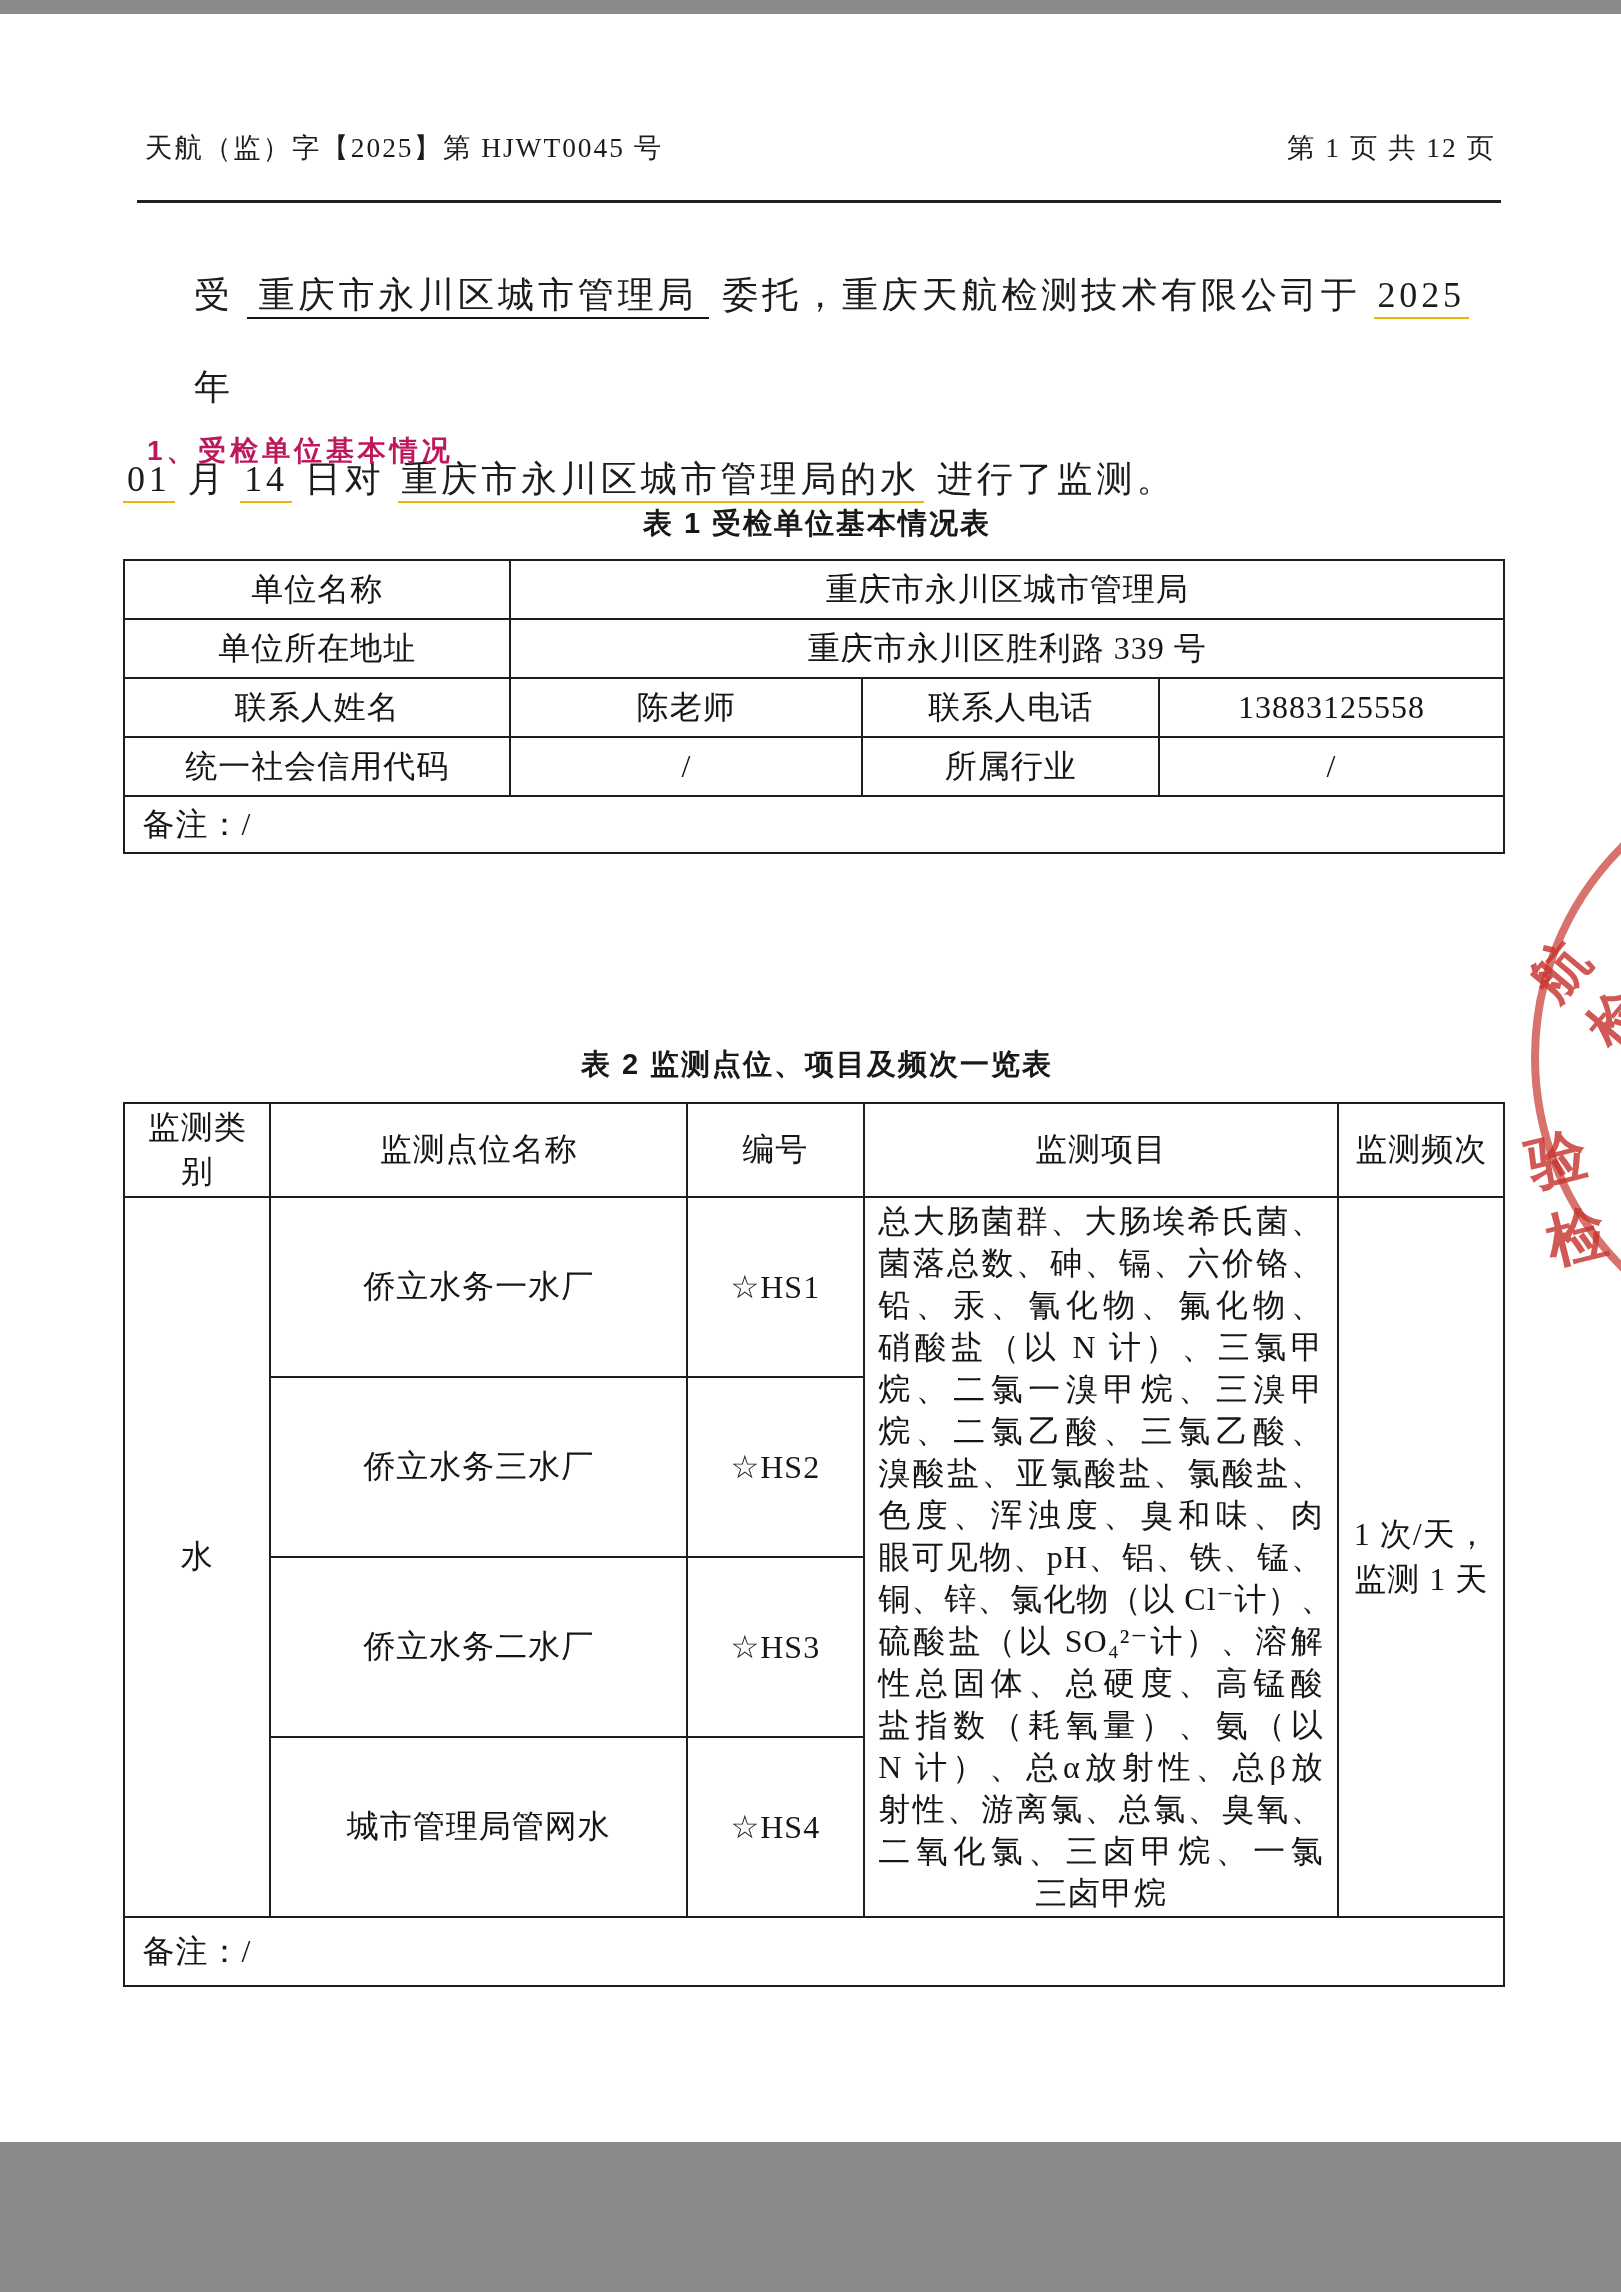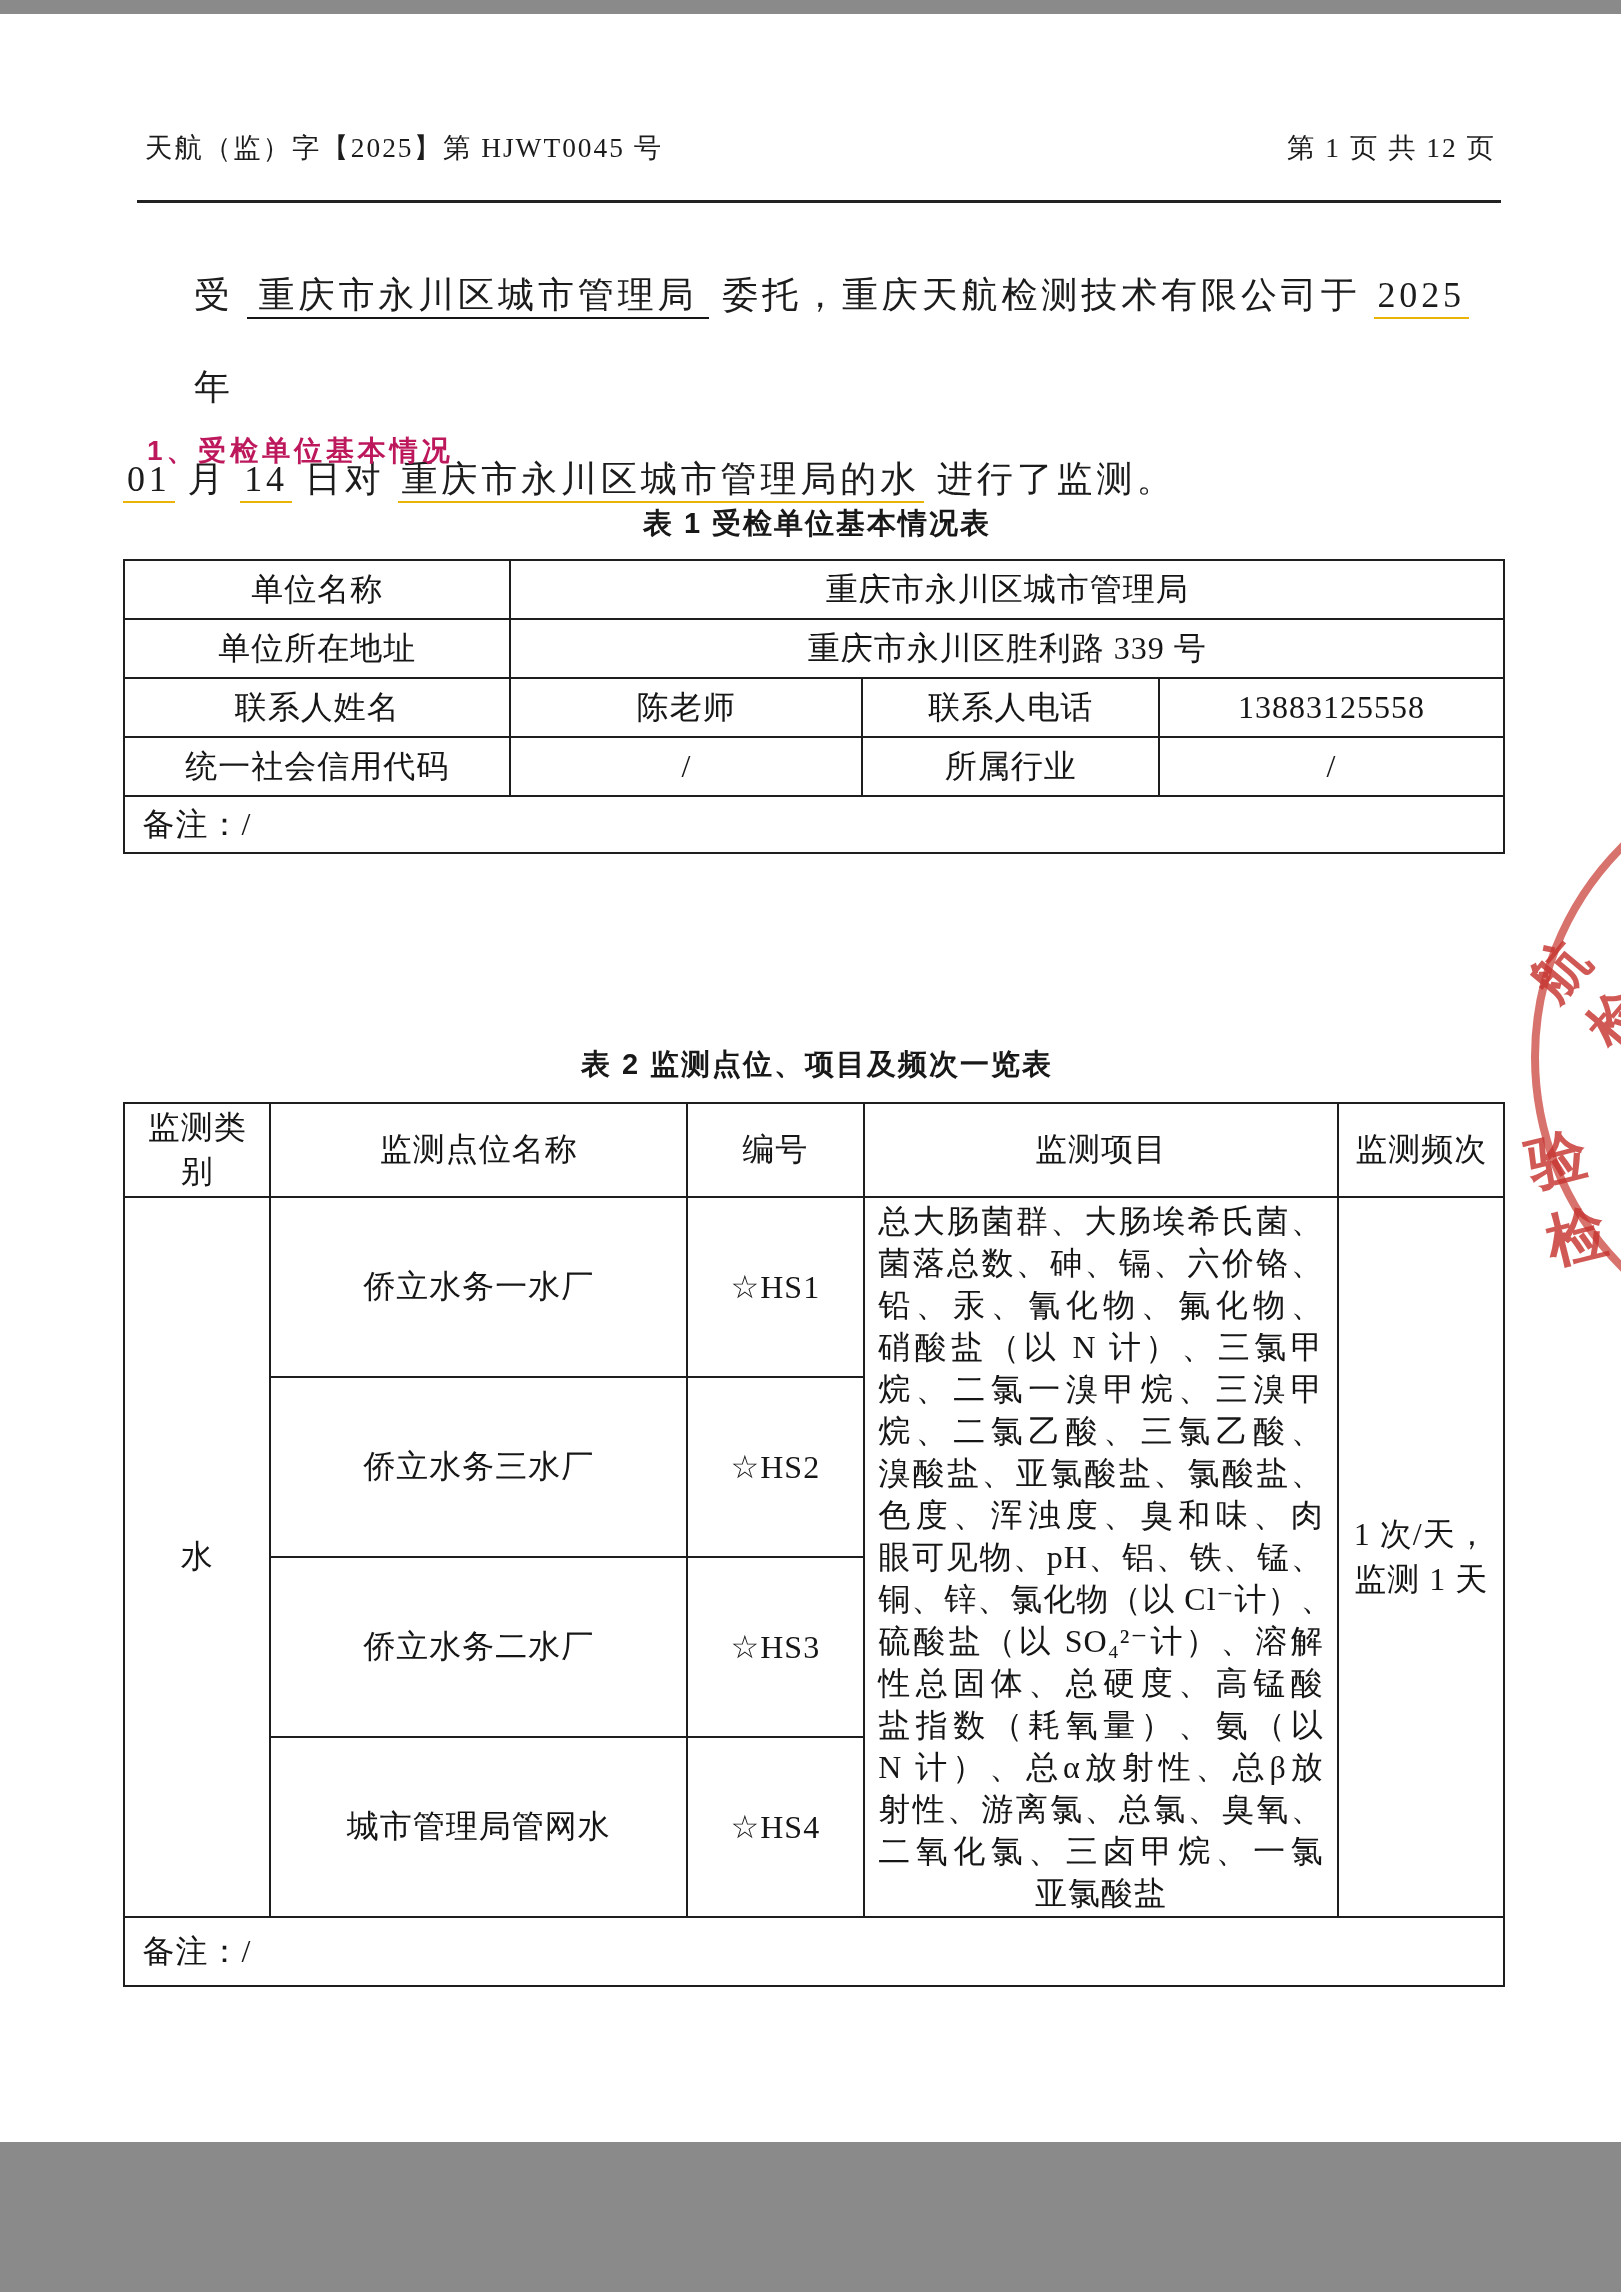--- a/index.html
+++ b/index.html
@@ -151,21 +151,21 @@
         <div class="item-line">溴酸盐、亚氯酸盐、氯酸盐、</div>
         <div class="item-line">色度、浑浊度、臭和味、肉</div>
         <div class="item-line">眼可见物、pH、铝、铁、锰、</div>
         <div class="item-line">铜、锌、氯化物（以 Cl⁻计）、</div>
         <div class="item-line">硫酸盐（以 SO₄²⁻计）、溶解</div>
         <div class="item-line">性总固体、总硬度、高锰酸</div>
         <div class="item-line">盐指数（耗氧量）、氨（以</div>
         <div class="item-line">N 计）、总α放射性、总β放</div>
         <div class="item-line">射性、游离氯、总氯、臭氧、</div>
         <div class="item-line">二氧化氯、三卤甲烷、一氯</div>
-        <div class="item-line last">亚氯酸盐</div>
+        <div class="item-line last">三卤甲烷</div>
       </td>
       <td rowspan="4" class="freq">
         <div>1 次/天，</div>
         <div>监测 1 天</div>
       </td>
     </tr>
     <tr class="body-row">
       <td>侨立水务三水厂</td>
       <td>☆HS2</td>
     </tr>

